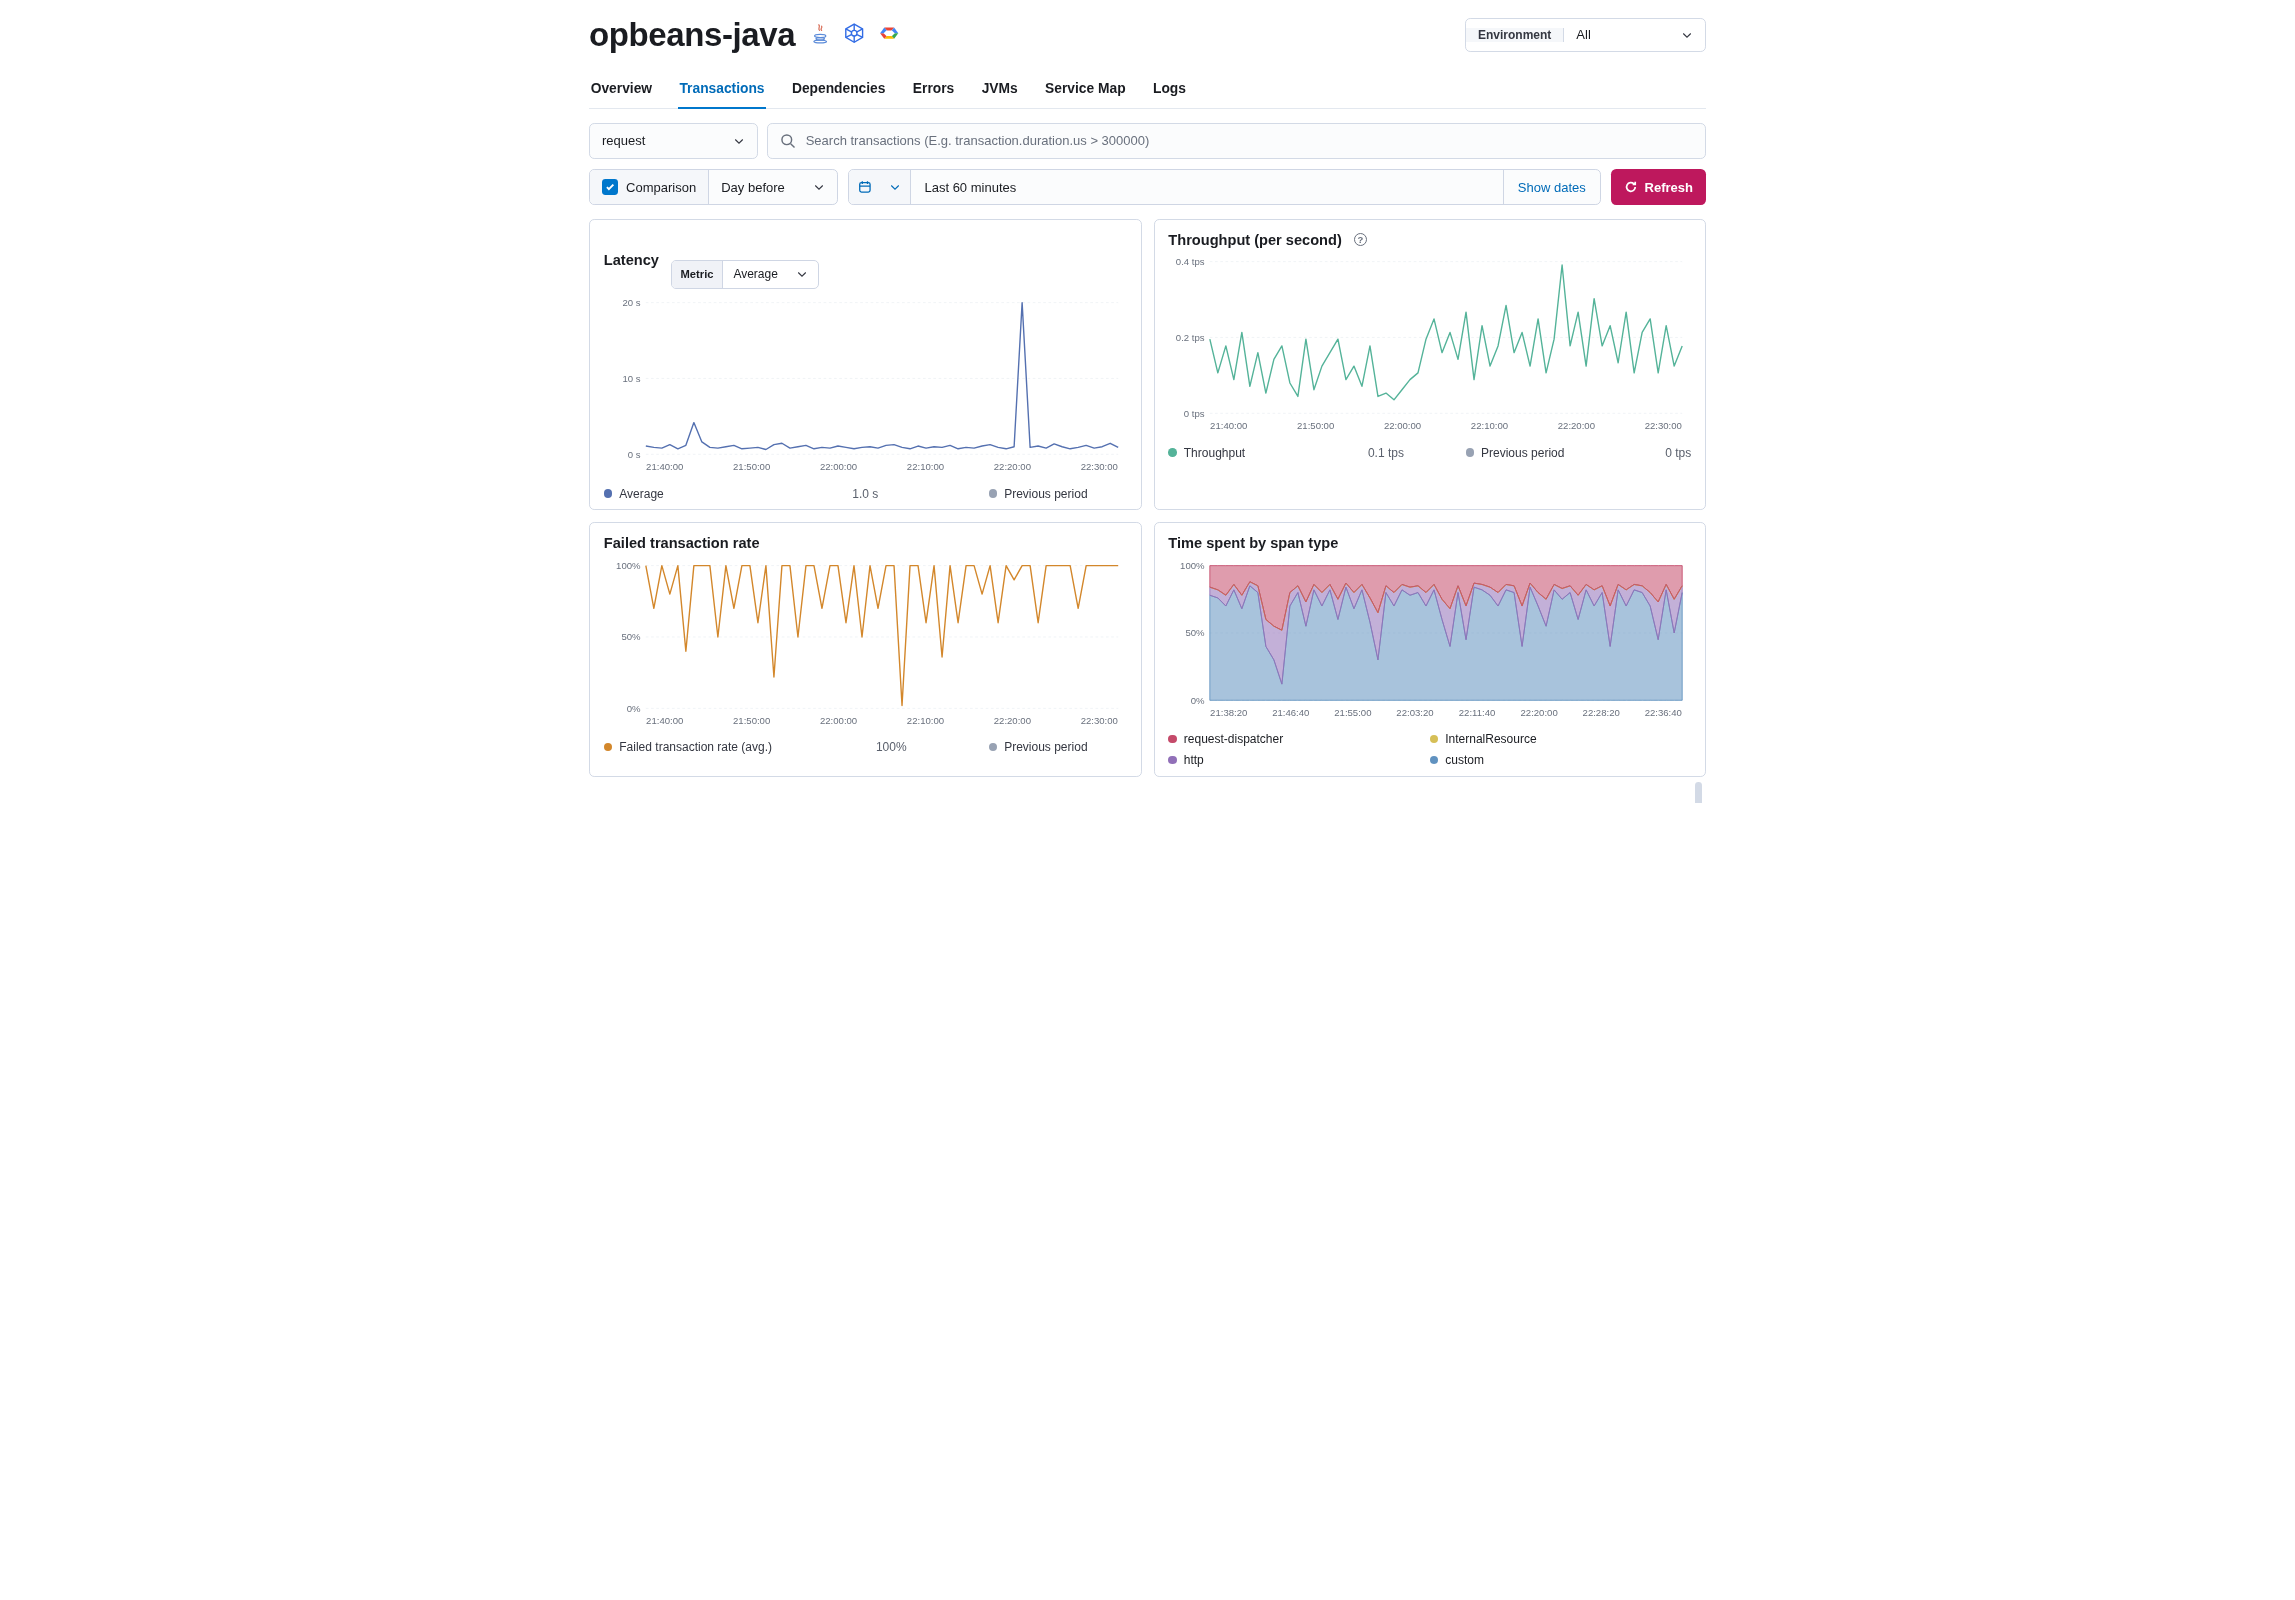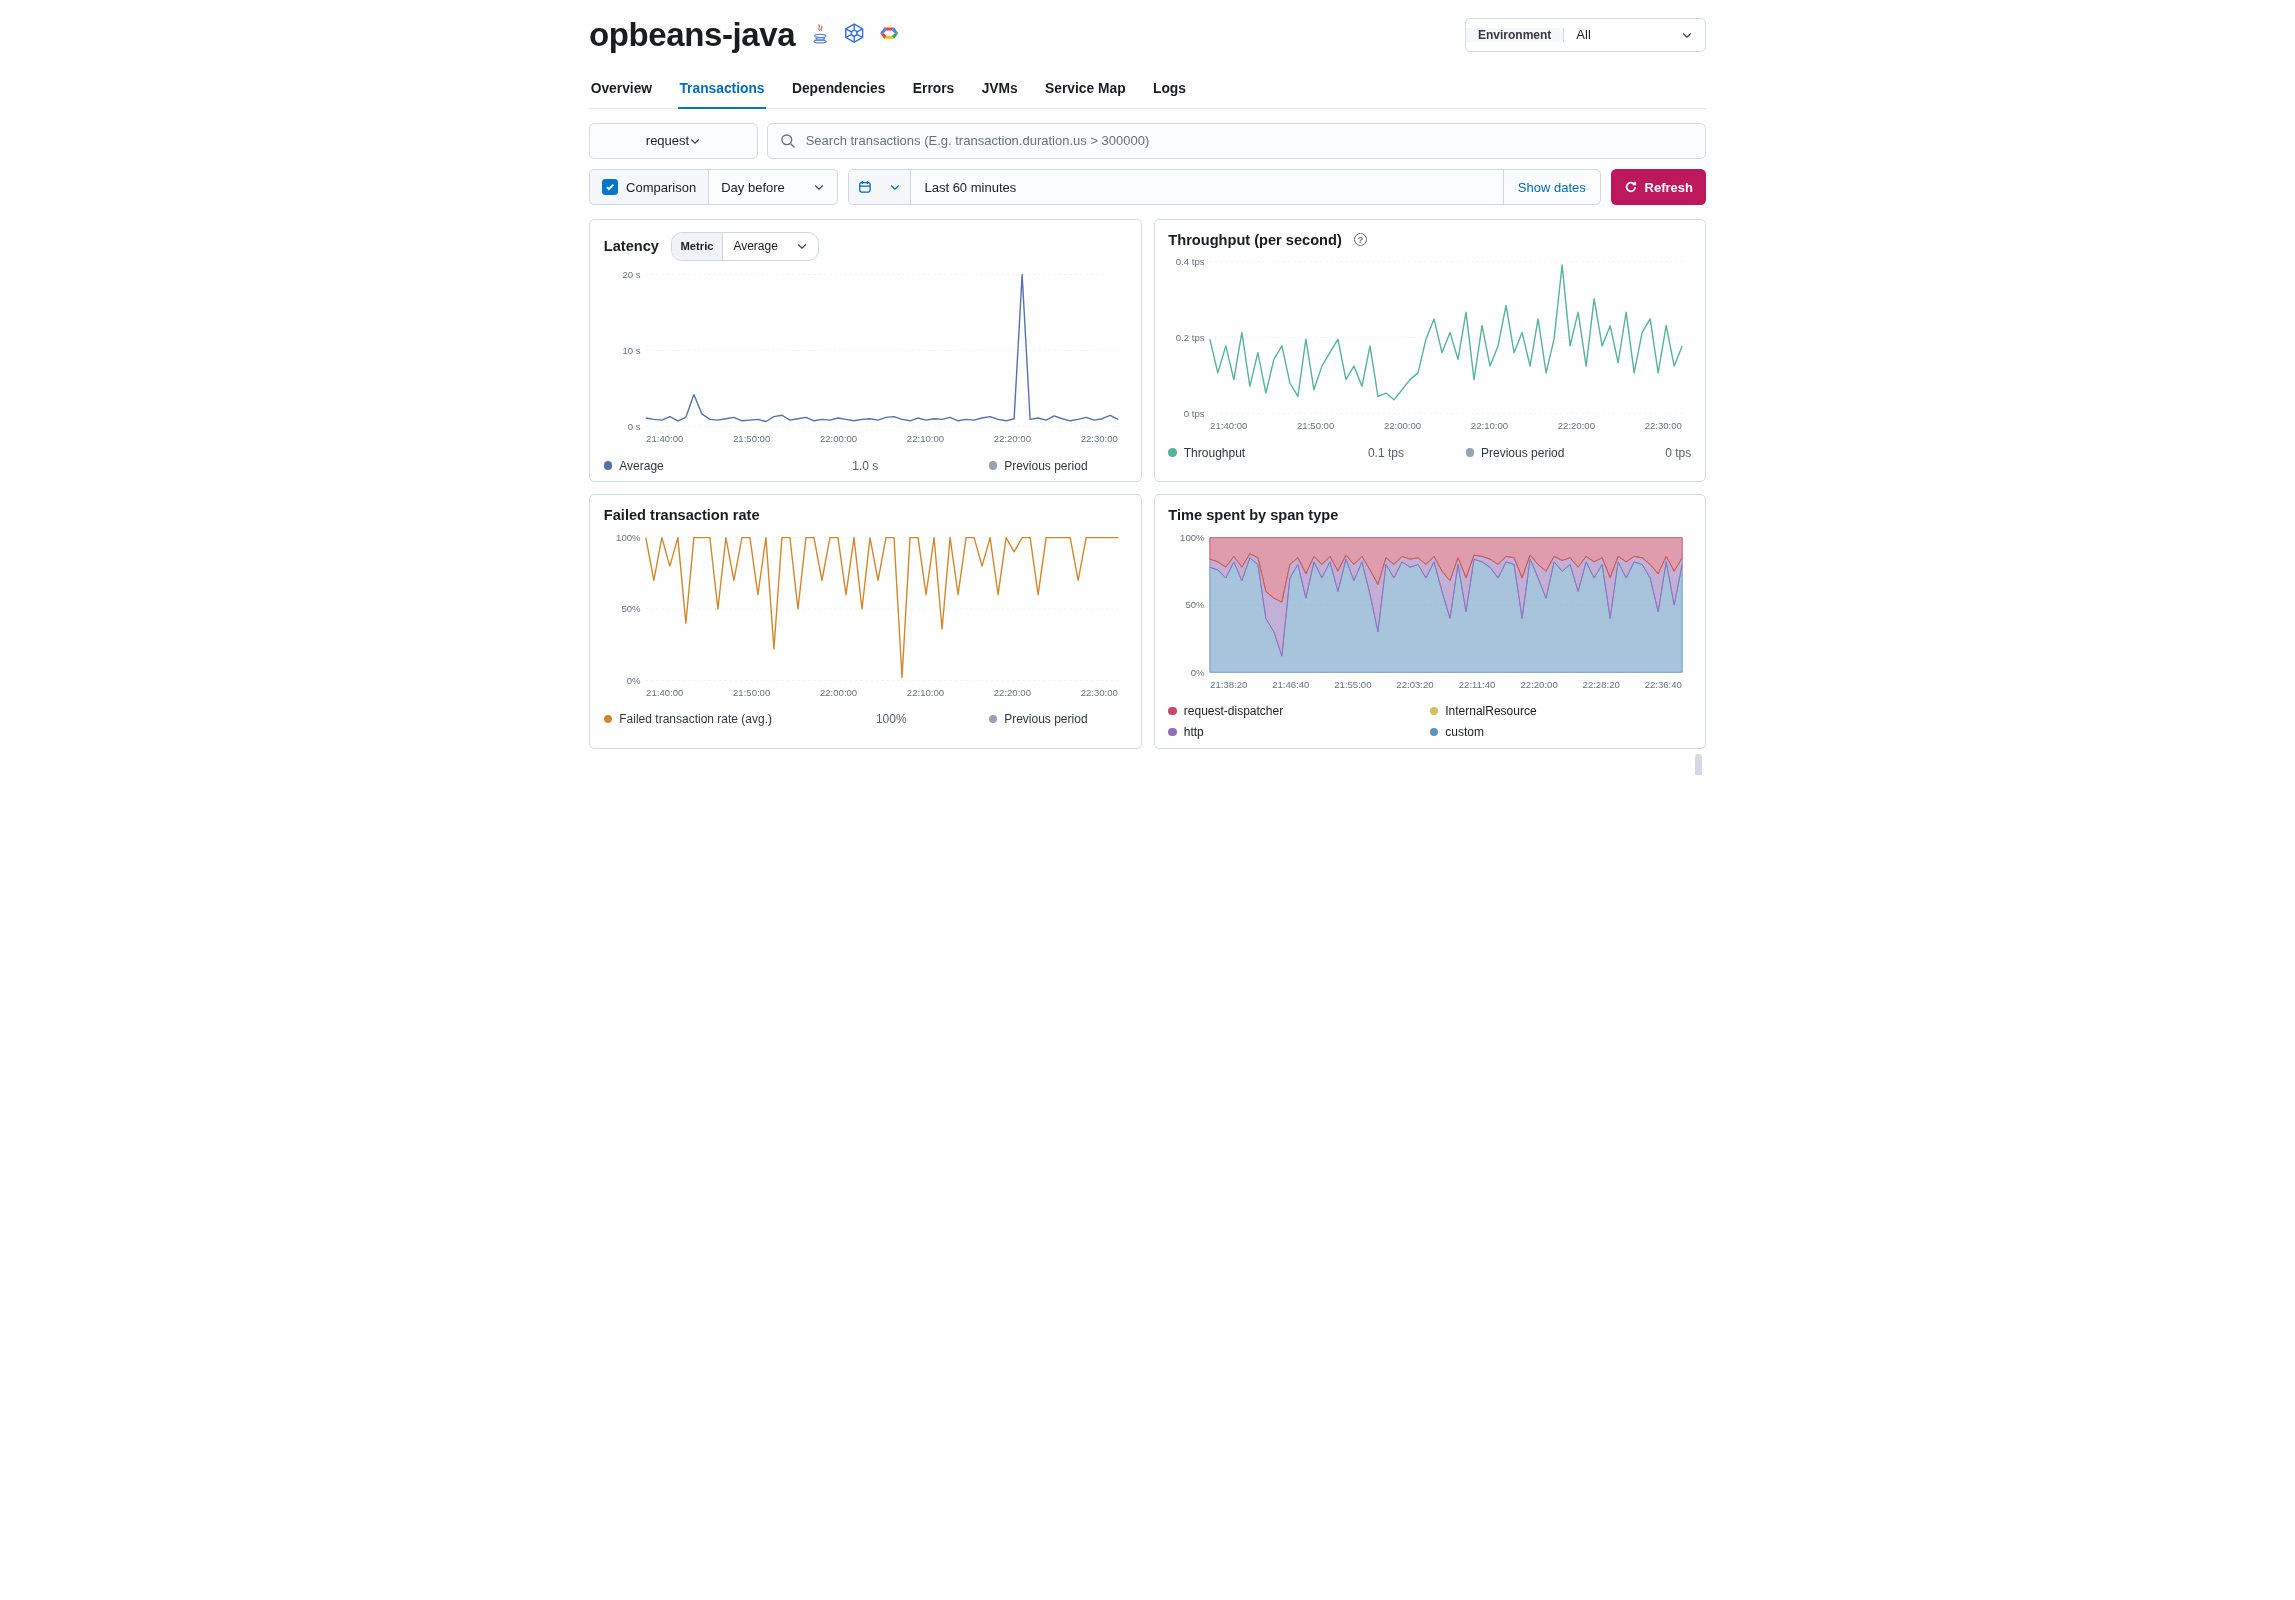--- a/index.html
+++ b/index.html
@@ -20,21 +20,21 @@
 
   
   .tabs { display:flex; gap:24px; margin-top:19px; border-bottom:0.9px solid #e3e8ef; }
   .tab { padding:8.6px 1.7px 12px 1.7px; font-size:13.8px; font-weight:700; color:#1a1c21; cursor:pointer; position:relative; }
   .tab.active { color:#006bb8; }
   .tab.active::after { content:""; position:absolute; left:0; right:0; bottom:-0.9px; height:1.7px; background:#07c; }
 
   
   .filter-row { display:flex; gap:8.6px; margin-top:13.8px; }
   .select-box, .search-box { border:0.9px solid #d3dae6; border-radius:5.2px; background:#fbfcfd; display:flex; align-items:center; height:36px; }
-  .select-box { width:169px; justify-content:center; padding:0 12px; cursor:pointer; font-size:13px; }
+  .select-box { width:169px; justify-content:space-between; padding:0 12px; cursor:pointer; font-size:13px; }
   .search-box { flex:1; padding:0 12px; gap:8.6px; }
   .search-box input { border:none; outline:none; background:transparent; font-size:13px; flex:1; color:#000000; }
   .search-box input::placeholder { color:#69707d; }
 
   
   .toolbar { display:flex; justify-content:flex-end; gap:10.3px; margin-top:10.3px; }
   .group { display:flex; border:0.9px solid #cfd6e4; border-radius:5.2px; overflow:hidden; height:36px; background:#fbfcfd; }
   .group > * { display:flex; align-items:center; }
   .seg { padding:0 12px; border-left:0.9px solid #cfd6e4; font-size:13px; }
   .seg:first-child { border-left:none; }
@@ -47,21 +47,21 @@
   .timerange-group .link { color:#006bb8; font-weight:500; cursor:pointer; padding:0 13.8px; }
   .cal-seg { background:#f5f7fa; padding:0 8.6px; gap:5.2px; }
   .btn-primary { background:#be185d; color:#fff; border:none; border-radius:5.2px; height:36px; padding:0 13px; font-size:13px; font-weight:700; display:flex; align-items:center; gap:6.9px; cursor:pointer; }
   .btn-primary svg { width:13.8px; height:13.8px; stroke:#fff; fill:none; stroke-width:2;}
 
   
   .grid { display:grid; grid-template-columns: 1fr 1fr; gap:12px; margin-top:13.8px; }
   .panel { border:0.9px solid #d3dae6; border-radius:5.2px; padding:12px 13.8px 8.6px 13.8px; background:#fff; position:relative; }
   .panel-header { display:flex; align-items:center; gap:12px; }
   .panel-title { font-size:14.6px; font-weight:700; }
-  .mini-group { display:flex; border:0.9px solid #cfd6e4; border-radius:11px; overflow:hidden; height:29px; }
+  .mini-group { display:flex; border:0.9px solid #cfd6e4; border-radius:5px; overflow:hidden; height:29px;margin-top:28px; }
   .mini-group .mg-label { background:#f0f2f7; padding:0 8.6px; display:flex; align-items:center; font-size:11.2px; font-weight:600; border-right:0.9px solid #cfd6e4;}
   .mini-group .mg-select { padding:0 10.3px; display:flex; align-items:center; gap:17px; font-size:12px; cursor:pointer; min-width:95px; justify-content:space-between;}
   .info-icon { width:13px; height:13px; border:1.3px solid #69707d; border-radius:50%; display:inline-flex; align-items:center; justify-content:center; font-size:9.5px; color:#69707d; font-weight:700;}
 
   .chart-wrap { margin-top:5.2px; }
   .axis-tick { font-size:11px; fill:#69707d; }
   .grid-line { stroke:#eef1f5; stroke-dasharray:3 3; stroke-width:1; }
   .legend-row { display:flex; align-items:center; justify-content:space-between; margin-top:8.6px; font-size:12px; color:#343741; flex-wrap:wrap; row-gap:6.9px;}
   .legend-item { display:flex; align-items:center; gap:6.9px; min-width:138px;}
   .legend-dot { width:8.6px; height:8.6px; border-radius:50%; display:inline-block; }

